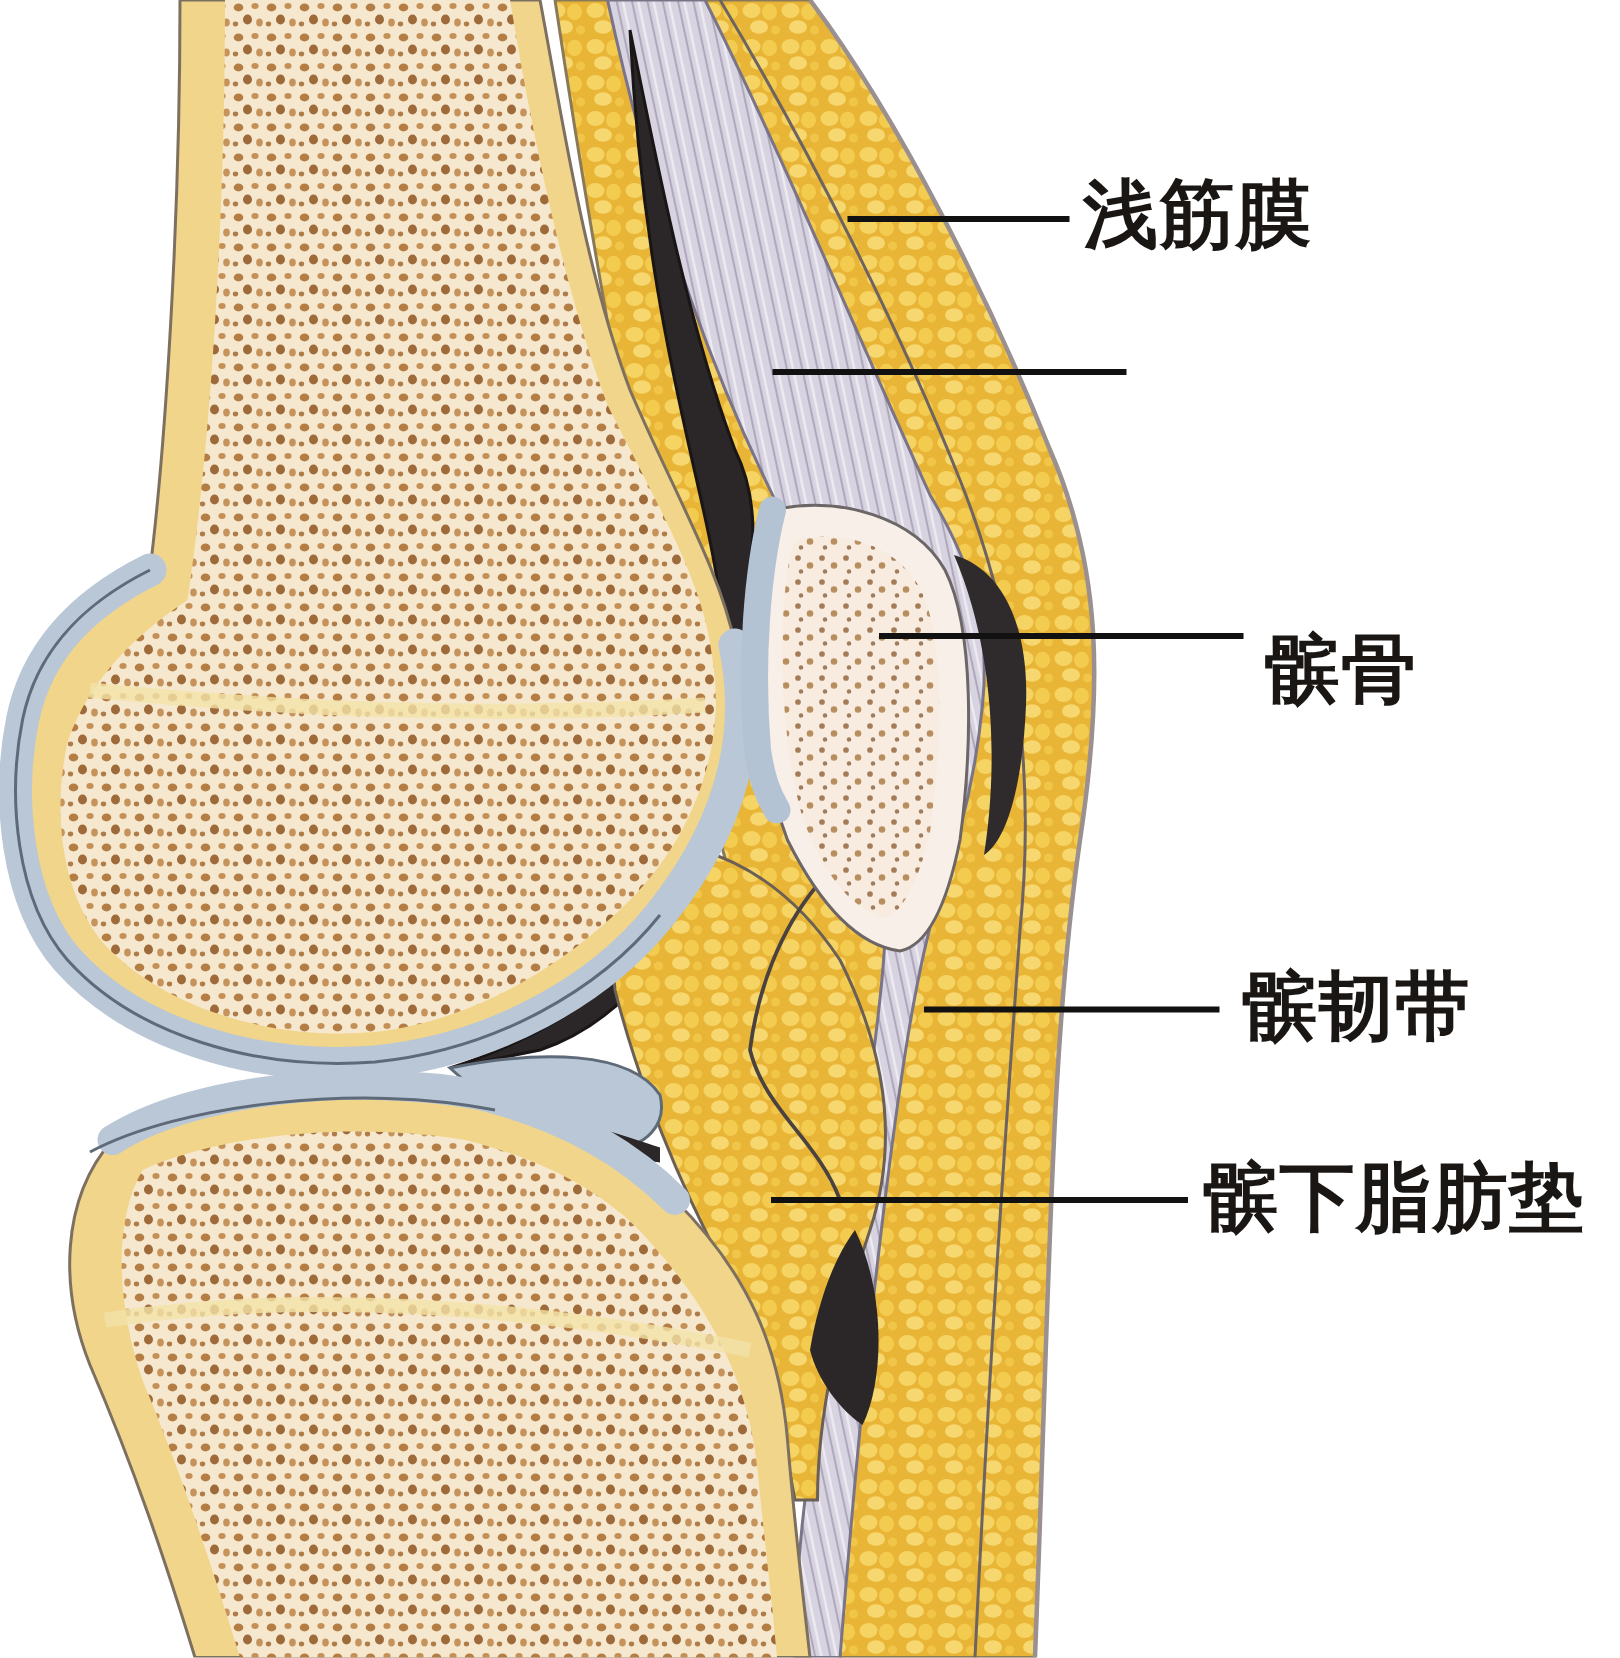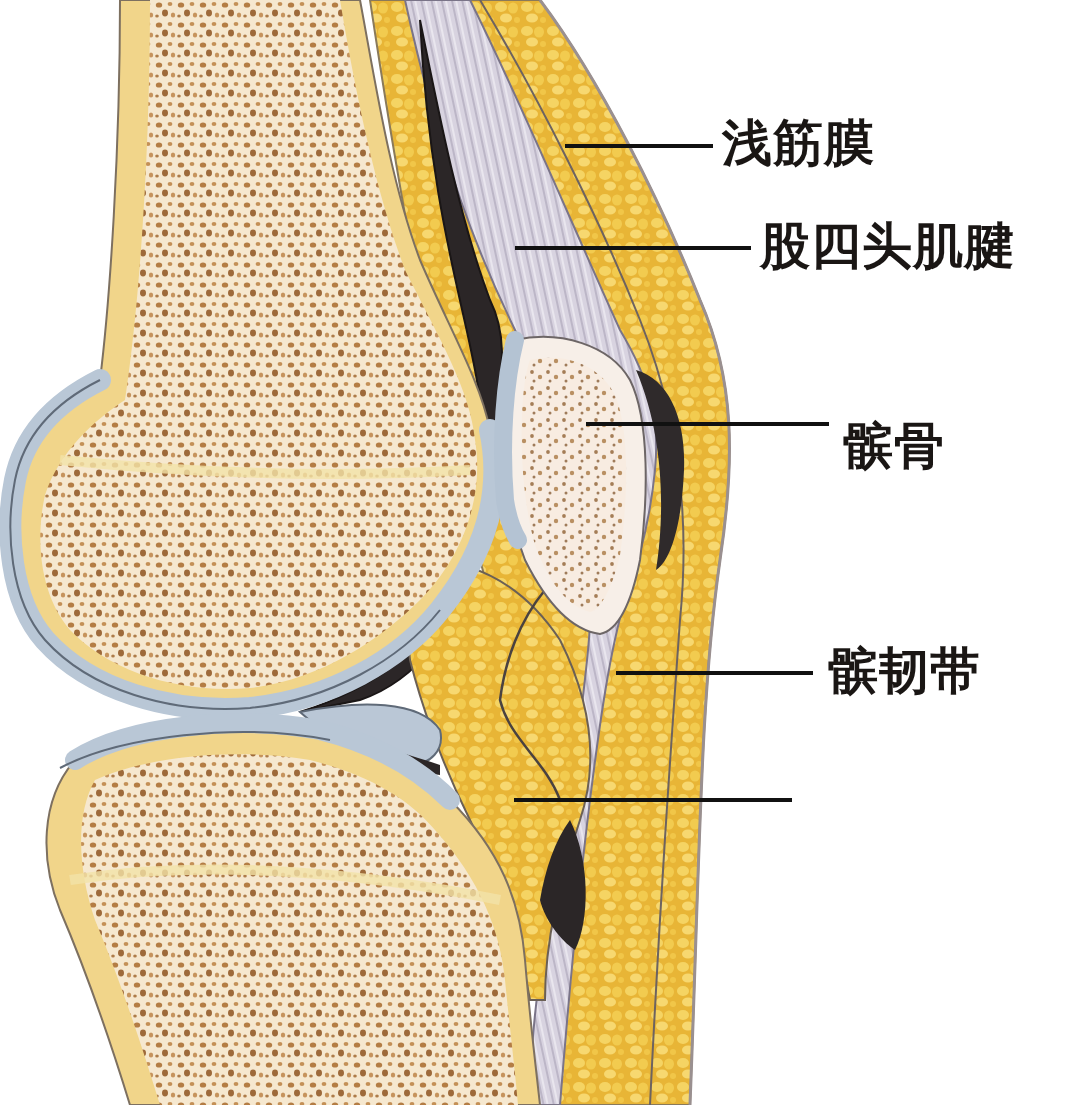--- a/index.html
+++ b/index.html
@@ -95,16 +95,16 @@
     <g>
       <line id="ll-0" stroke="#111111" stroke-width="4" x1="565" y1="146" x2="713" y2="146"></line>
       <line id="ll-1" stroke="#111111" stroke-width="4" x1="515" y1="248" x2="751" y2="248"></line>
       <line id="ll-2" stroke="#111111" stroke-width="4" x1="586" y1="424" x2="829" y2="424"></line>
       <line id="ll-3" stroke="#111111" stroke-width="4" x1="616" y1="673" x2="813" y2="673"></line>
       <line id="ll-4" stroke="#111111" stroke-width="4" x1="514" y1="800" x2="792" y2="800"></line>
     </g>
   </svg>
 
   <div class="label" id="lb-0" style="left: 722px; top: 118px; color: rgb(26, 22, 20);">浅筋膜</div>
-  <div class="label" id="lb-1" style="left: 760px; top: 221px; color: rgb(26, 22, 20);">股四头肌腱</div>
   <div class="label" id="lb-2" style="left: 843px; top: 397px; color: rgb(26, 22, 20); margin-top: 24px;">髌骨</div>
   <div class="label" id="lb-3" style="left: 828px; top: 646px; color: rgb(26, 22, 20);">髌韧带</div>
+  <div class="label" id="lb-4" style="left: 802px; top: 773px; color: rgb(26, 22, 20);">髌下脂肪垫</div>
 </div>
 
 </body></html>

